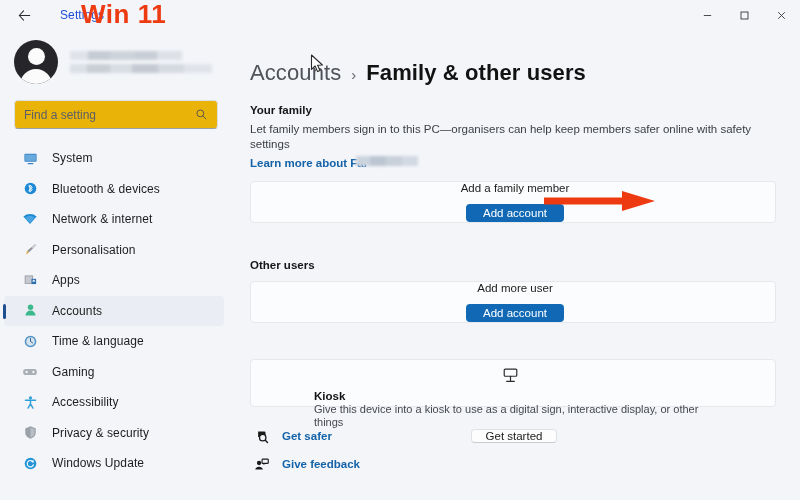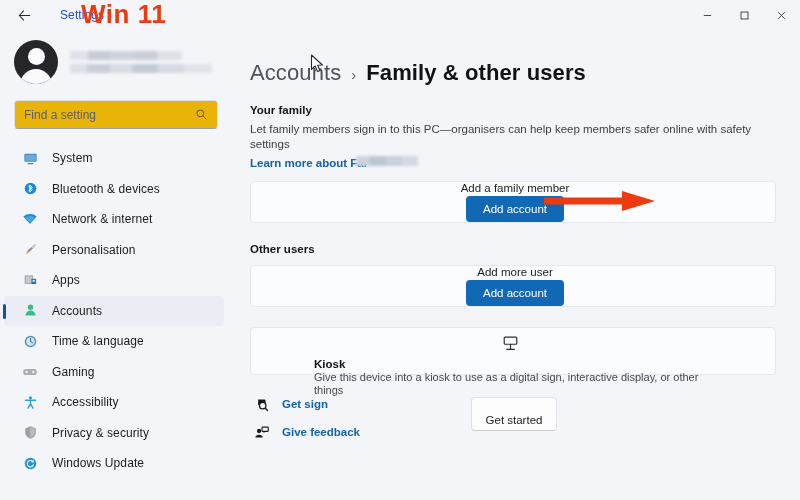--- a/index.html
+++ b/index.html
@@ -246,48 +246,48 @@
   }
   .spacer { flex: 1; }
 
   .btn-primary {
     background: #1169b5;
     color: #ffffff;
     font-size: 11.5px;
     font-family: "Liberation Sans", sans-serif;
     border: none;
     border-radius: 4px;
-    height: 26px;
+    height: 18px;
     padding: 0 17px;
     cursor: pointer;
   }
   .btn-secondary {
     background: #fdfdfd;
     color: #1b1b1b;
     font-size: 11.5px;
     font-family: "Liberation Sans", sans-serif;
     border: 1px solid #dfe1e5;
     border-bottom-color: #c8ccd1;
     border-radius: 4px;
     height: 16px;
-    padding: 16px 14px;
+    padding: 0 14px;
     cursor: pointer;
   }
 
   .kiosk-icon {
     width: 30px; flex: 0 0 30px;
     display: flex; align-items: center; justify-content: center;
     margin-right: 8px;
     color: #2b2b2b;
   }
   .kiosk-text { display: flex; flex-direction: column; max-width: 400px; }
   .kiosk-title { font-size: 11.5px; color: #121212; font-weight: bold; margin-bottom: 1px; }
   .kiosk-desc { font-size: 11px; color: #45494f; line-height: 13px; }
 
-  .mt-lg { margin-top: 20px; }
+  .mt-lg { margin-top: 36px; }
 
   .footer-links { margin-top: 18px; }
   .flink {
     display: flex;
     align-items: center;
     height: 22px;
     margin-bottom: 6px;
   }
   .flink .fi {
     width: 22px; flex: 0 0 22px;
@@ -549,21 +549,21 @@
       <div class="footer-links">
         <div class="flink">
           <span class="fi">
             <svg width="15" height="15" viewBox="0 0 16 16">
               <path d="M4.4 2.6 H11 A1.3 1.3 0 0 1 12.3 3.9 V8.6 H4.4 Z" fill="#1a1a1a"></path>
               <circle cx="9.3" cy="9.2" r="4.1" fill="#1a1a1a"></circle>
               <circle cx="9.3" cy="9.2" r="2.7" fill="#f3f5f9"></circle>
               <path d="M12.3 12.2 L14.4 14.3" stroke="#1a1a1a" stroke-width="1.5" stroke-linecap="round"></path>
             </svg>
           </span>
-          <span class="ftext">Get sign</span>
+          <span class="ftext">Get safer</span>
         </div>
         <div class="flink">
           <span class="fi">
             <svg width="15" height="15" viewBox="0 0 16 16">
               <circle cx="5.4" cy="6.4" r="2.3" fill="#1a1a1a"></circle>
               <path d="M1.3 13.4 A4.3 4.3 0 0 1 9.5 13.4 Z" fill="#1a1a1a"></path>
               <rect x="8.6" y="2.2" width="6.6" height="4.6" rx="0.8" fill="none" stroke="#1a1a1a" stroke-width="1.2"></rect>
               <path d="M10.2 6.8 L10.2 8.8 L12.2 6.8 Z" fill="#1a1a1a"></path>
             </svg>
           </span>

